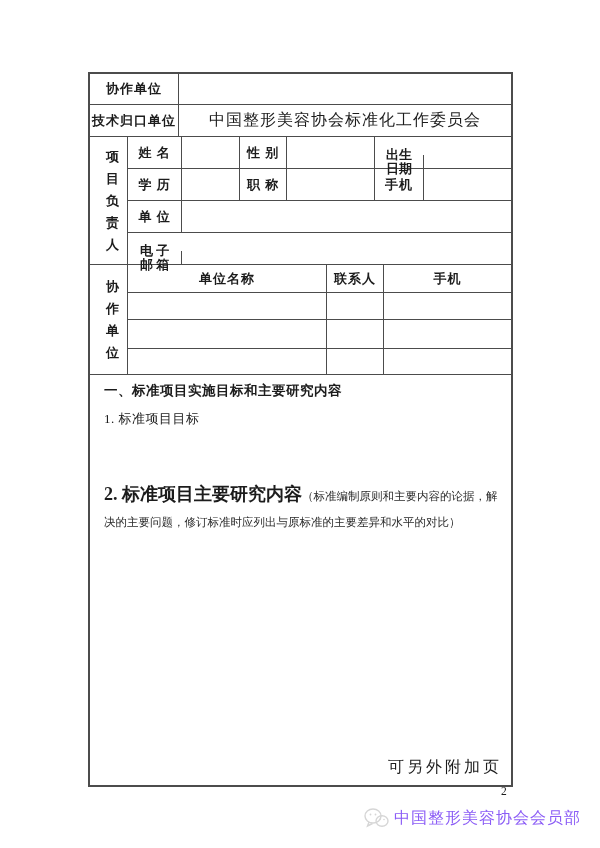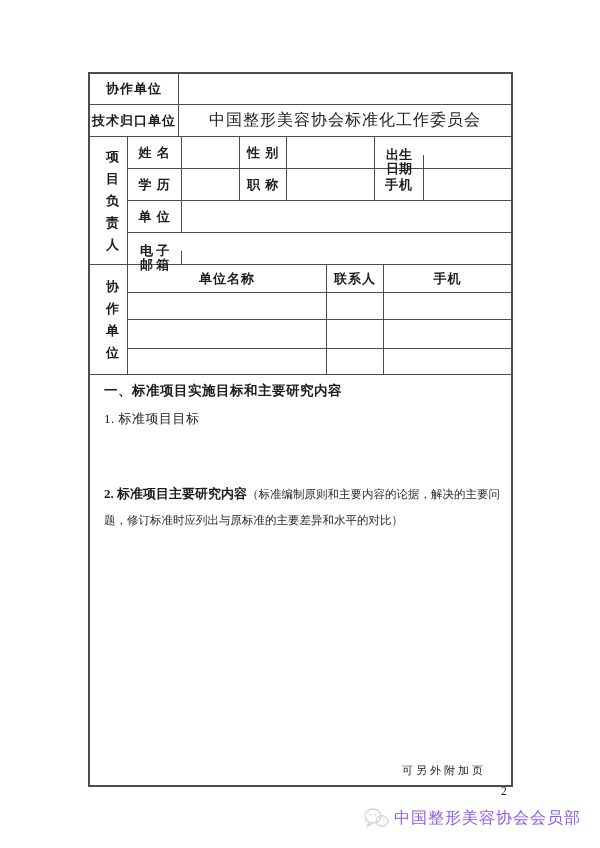--- a/index.html
+++ b/index.html
@@ -46,23 +46,23 @@
   
   .c-head { height:28px; }
   .c-r1 { height:27px; } .c-r2 { height:29px; } .c-r3 { height:25px; }
   .cc1 { width:199px; } .cc2 { width:57px; } .cc3 { flex:1; }
 
   
   .main-cell { flex:1; position:relative; box-sizing:border-box; padding:7px 8px; }
   .sec-title { font-size:13.5px; font-weight:bold; letter-spacing:0.5px; }
   .item1 { margin-top:10px; font-size:13px; font-weight:normal; letter-spacing:0.5px; }
   .item2 { margin-top:53px; font-size:12px; line-height:26px; }
-  .item2-b { font-weight:bold; font-size:13px; }
+  .item2-b { font-weight:bold; font-size:18px; }
   .item2-n { font-size:11.5px; color:#2a2a2a; }
-  .attach-note { position:absolute; right:25px; bottom:7px; font-size:11px; letter-spacing:3px; }
+  .attach-note { position:absolute; right:9px; bottom:7px; font-size:16px; letter-spacing:3px; }
 
   
   .page-num { position:absolute; left:501px; top:785px; font-size:11.5px; }
   .watermark { position:absolute; right:19px; top:807px; display:flex; align-items:center;
                color:#8b5cf6; font-size:16px; letter-spacing:1px;
                font-family:"Liberation Sans","DejaVu Sans",sans-serif; }
   .wm-icon { margin-right:5px; display:flex; align-items:center; }
 </style>
 </head>
 <body>

